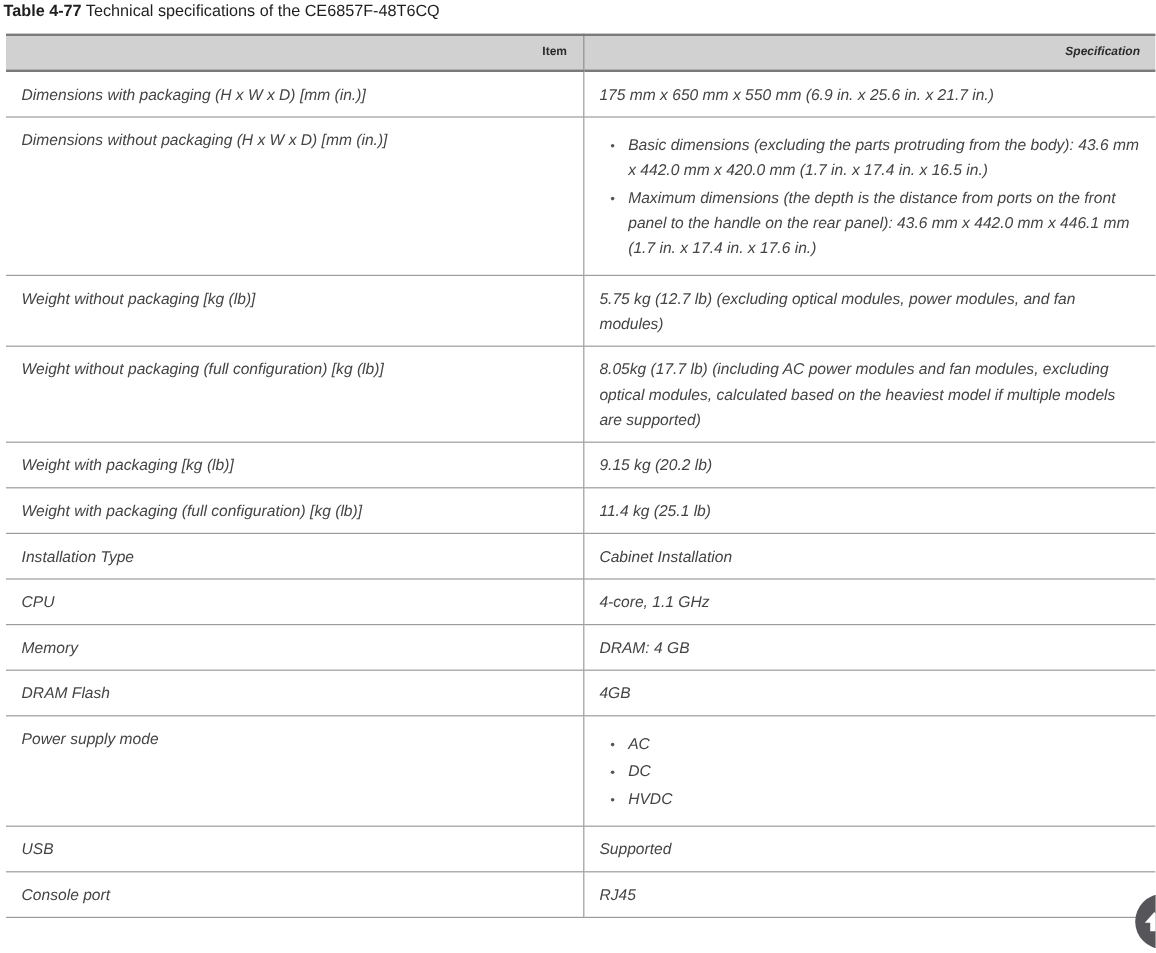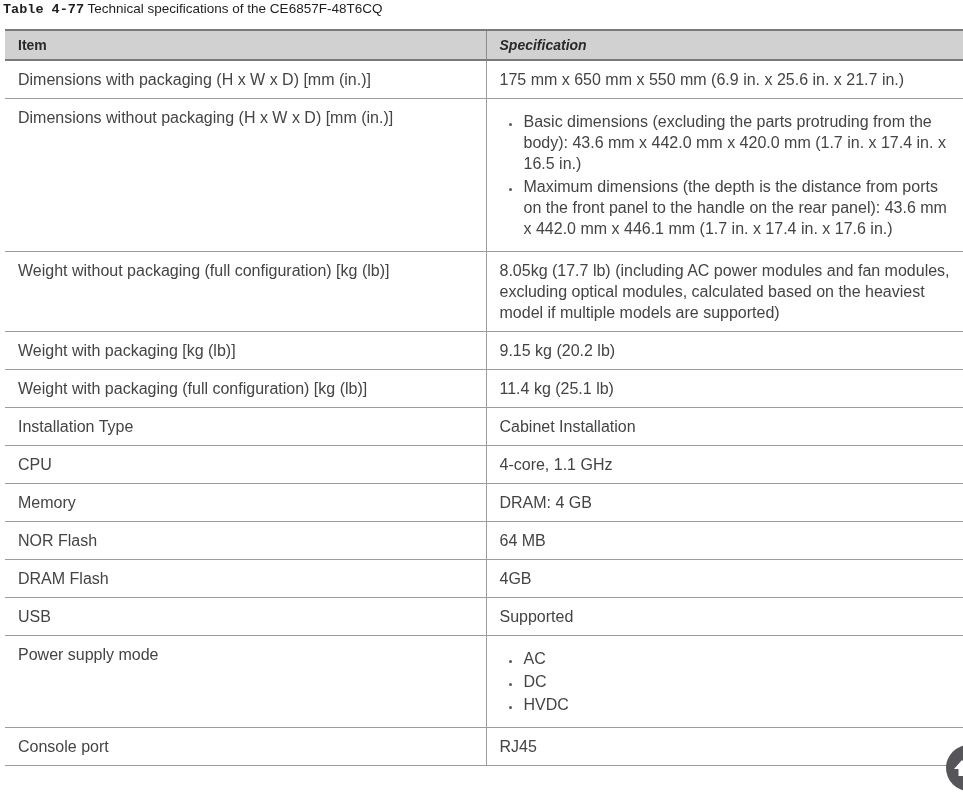--- a/index.html
+++ b/index.html
@@ -15,41 +15,42 @@
   body{
     width:963px;height:794px;overflow:hidden;position:relative;
     background:#ffffff;
     font-family:"Liberation Sans","DejaVu Sans",sans-serif;
     color:var(--c-text);
   }
   .doc-title{
     margin:1px 0 12px 3px;
     font-size:13.5px;line-height:15px;color:var(--c-title);
   }
-  .doc-title .t-label{font-weight:bold;font-family:Liberation Mono, monospace;}
+  .doc-title .t-label{font-weight:bold;}
   table.spec-table{
     border-collapse:collapse;table-layout:fixed;
     margin-left:5px;width:958px;
     border-top:2px solid var(--c-border-dark);
   }
   col.c-item{width:481px;}
   th{
     background:var(--c-header-bg);
-    text-align:left;font-size:14px;font-weight:bold;color:#2a2a2a;
+    text-align:right;font-size:10px;font-weight:bold;color:#2a2a2a;
     padding:6px 13px;line-height:16px;
     border-bottom:2px solid var(--c-border-dark);
     border-right:1px solid #8f8f8f;
   }
   th:last-child{border-right:none;font-style:italic;}
   td{
     vertical-align:top;
-    font-size:16px;line-height:21px;color:var(--c-text);
+    font-size:13px;line-height:21px;color:var(--c-text);
     padding:8px 13px;
     border-bottom:1px solid var(--c-border);
     border-right:1px solid var(--c-border);
+    font-style:italic;
   }
   td:last-child{border-right:none;margin-left:24px;}
   td ul{margin:4px 0;padding-left:22px;}
   td li{margin:2px 0;padding-left:2px;}
   td li::marker{color:#565656;font-size:11px;}
   .fab{
     position:absolute;left:946px;top:745px;
     width:46px;height:46px;border-radius:50%;
     background:var(--c-fab);
     cursor:pointer;
@@ -80,20 +81,24 @@
       <tr>
         <td>Dimensions without packaging (H x W x D) [mm (in.)]</td>
         <td>
           <ul>
             <li>Basic dimensions (excluding the parts protruding from the body): 43.6 mm x 442.0 mm x 420.0 mm (1.7 in. x 17.4 in. x 16.5 in.)</li>
             <li>Maximum dimensions (the depth is the distance from ports on the front panel to the handle on the rear panel): 43.6 mm x 442.0 mm x 446.1 mm (1.7 in. x 17.4 in. x 17.6 in.)</li>
           </ul>
         </td>
       </tr>
       <tr>
+        <td>Weight without packaging [kg (lb)]</td>
+        <td>5.75 kg (12.7 lb) (excluding optical modules, power modules, and fan modules)</td>
+      </tr>
+      <tr>
         <td>Weight without packaging (full configuration) [kg (lb)]</td>
         <td>8.05kg (17.7 lb) (including AC power modules and fan modules, excluding optical modules, calculated based on the heaviest model if multiple models are supported)</td>
       </tr>
       <tr>
         <td>Weight with packaging [kg (lb)]</td>
         <td>9.15 kg (20.2 lb)</td>
       </tr>
       <tr>
         <td>Weight with packaging (full configuration) [kg (lb)]</td>
         <td>11.4 kg (25.1 lb)</td>
@@ -104,40 +109,36 @@
       </tr>
       <tr>
         <td>CPU</td>
         <td>4-core, 1.1 GHz</td>
       </tr>
       <tr>
         <td>Memory</td>
         <td>DRAM: 4 GB</td>
       </tr>
       <tr>
-        <td>NOR Flash</td>
-        <td>64 MB</td>
-      </tr>
-      <tr>
         <td>DRAM Flash</td>
         <td>4GB</td>
-      </tr>
-      <tr>
-        <td>USB</td>
-        <td>Supported</td>
       </tr>
       <tr>
         <td>Power supply mode</td>
         <td>
           <ul>
             <li>AC</li>
             <li>DC</li>
             <li>HVDC</li>
           </ul>
         </td>
+      </tr>
+      <tr>
+        <td>USB</td>
+        <td>Supported</td>
       </tr>
       <tr>
         <td>Console port</td>
         <td>RJ45</td>
       </tr>
     </tbody>
 </table>
 
 <div class="fab" title="">
   <svg width="28" height="28" viewBox="0 0 28 28">

